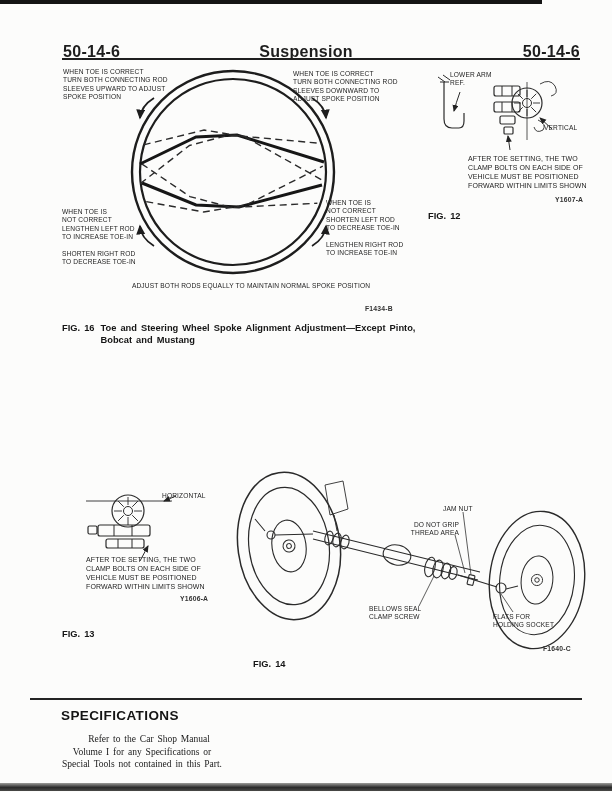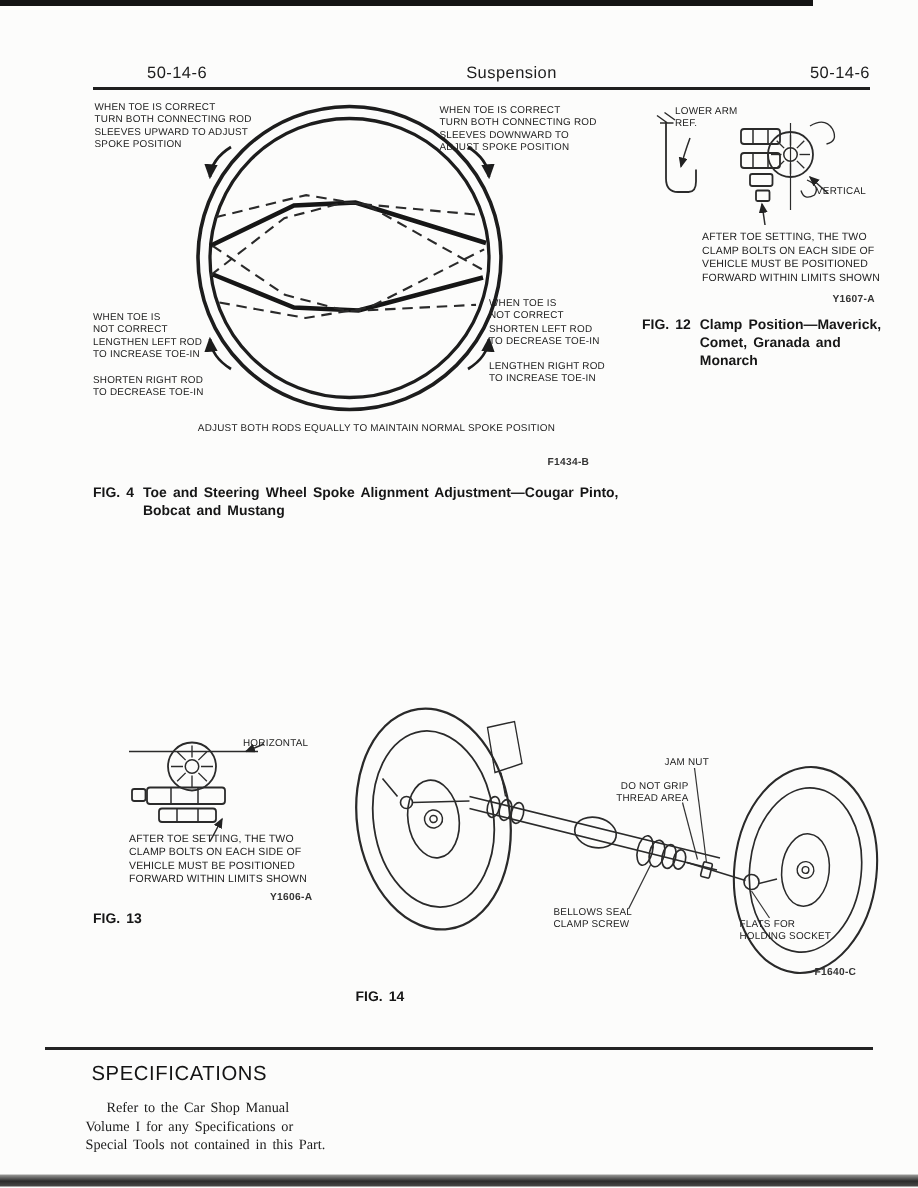--- a/index.html
+++ b/index.html
@@ -4,39 +4,39 @@
 <style>
   html,body{margin:0;padding:0;background:#e8e8e6;}
   .page{position:relative;width:612px;height:792px;background:#fcfcfb;overflow:hidden;
         font-family:"Liberation Sans","DejaVu Sans",sans-serif;color:#1d1d1d;margin:0 auto;}
   .abs{position:absolute;}
   
   .scan-top{position:absolute;left:0;top:0;width:542px;height:4px;background:#141414;}
   .scan-bottom{position:absolute;left:0;top:783px;width:612px;height:8px;
         background:linear-gradient(180deg,#9d9d9b 0%,#2b2b2b 55%,#4a4a48 100%);}
   
-  .hdr{position:absolute;top:43px;font-weight:normal;font-size:11px;letter-spacing:.3px;margin-left:35px;}
+  .hdr{position:absolute;top:43px;font-weight:bold;font-size:16px;letter-spacing:.3px;}
   .hdr-rule{position:absolute;left:62px;top:58px;width:518px;height:2px;background:#1f1f1f;}
   
   .lbl{position:absolute;font-size:6.6px;line-height:1.27;white-space:pre-line;
        letter-spacing:.15px;color:#222;}
   .note{position:absolute;font-size:7px;line-height:1.28;white-space:pre-line;
        letter-spacing:.1px;color:#222;}
   .ref{position:absolute;font-size:6.8px;font-weight:bold;color:#333;letter-spacing:.2px;}
   .cap{position:absolute;display:flex;gap:6px;font-weight:bold;font-size:9.3px;
        line-height:1.3;word-spacing:1.5px;color:#161616;}
   .cap .num{white-space:nowrap;}
   .cap .txt{white-space:pre-line;}
   .center-note{text-align:center;}
   
   .spec-rule{position:absolute;left:30px;top:698px;width:552px;height:2px;background:#242424;}
-  .spec-head{position:absolute;left:61px;top:708px;font-size:13.5px;font-weight:normal;
+  .spec-head{position:absolute;left:61px;top:708px;font-size:13.5px;font-weight:bold;
        letter-spacing:.4px;color:#141414;}
   .spec-body{position:absolute;left:57px;top:733px;width:170px;font-family:"Liberation Serif","DejaVu Serif",serif;
-       font-size:9.5px;line-height:1.32;white-space:pre-line;text-indent:14px;word-spacing:1.5px;color:#1a1a1a;}
+       font-size:9.5px;line-height:1.32;white-space:pre-line;text-indent:14px;word-spacing:1.5px;color:#1a1a1a;text-align:center;}
   svg{display:block;}
 </style>
 </head>
 <body>
 
 <div class="page">
 
   <svg width="0" height="0" style="position:absolute" aria-hidden="true">
     <defs>
       <marker id="ah" markerUnits="userSpaceOnUse" markerWidth="11" markerHeight="10" refX="8.5" refY="4.5" orient="auto">
@@ -101,22 +101,22 @@
     <div class="lbl" style="left:291px;top:139px;">WHEN TOE IS
 NOT CORRECT
 SHORTEN LEFT ROD
 TO DECREASE TOE-IN
 
 LENGTHEN RIGHT ROD
 TO INCREASE TOE-IN</div>
     <div class="lbl center-note" style="left:46px;top:222px;width:340px;">ADJUST BOTH RODS EQUALLY TO MAINTAIN NORMAL SPOKE POSITION</div>
     <div class="ref" style="left:330px;top:245px;">F1434-B</div>
     <div class="cap" style="left:27px;top:262px;">
-      <span class="num">FIG. 4</span>
-      <span class="txt">Toe and Steering Wheel Spoke Alignment Adjustment—Cougar Pinto,
+      <span class="num">FIG. 16</span>
+      <span class="txt">Toe and Steering Wheel Spoke Alignment Adjustment—Except Pinto,
 Bobcat and Mustang</span>
     </div>
   </div>
 
   <div class="abs" style="left:420px;top:58px;width:196px;height:215px;">
     <svg class="abs" style="left:10px;top:14px;" width="150" height="80" viewBox="0 0 150 80">
       <g stroke="#2b2b2b" fill="none" stroke-width="1.2">
         <path d="M14,10 V47 Q14,56 22,56 H29 Q34,56 34,49 V41"></path>
         <path d="M10,10 H19 M8,5 L15,10 M13,3 L20,8" stroke-width="1"></path>
         <path d="M30,20 Q26,31 24,39" stroke-width="1" marker-end="url(#ahs)"></path>
@@ -147,23 +147,20 @@
     <div class="lbl" style="left:30px;top:13px;">LOWER ARM
 REF.</div>
     <div class="lbl" style="left:124px;top:66px;">VERTICAL</div>
     <div class="note" style="left:48px;top:97px;width:150px;">AFTER TOE SETTING, THE TWO
 CLAMP BOLTS ON EACH SIDE OF
 VEHICLE MUST BE POSITIONED
 FORWARD WITHIN LIMITS SHOWN</div>
     <div class="ref" style="left:135px;top:138px;">Y1607-A</div>
     <div class="cap" style="left:8px;top:152px;">
       <span class="num">FIG. 12</span>
-      <span class="txt">Clamp Position—Maverick,
-Comet, Granada and
-Monarch</span>
     </div>
   </div>
 
   <div class="abs" style="left:40px;top:485px;width:220px;height:180px;">
     <svg class="abs" style="left:40px;top:8px;" width="130" height="70" viewBox="0 0 130 70">
       <g stroke="#2b2b2b" fill="none" stroke-width="1.2">
         <path d="M6,8 H92" stroke-width="0.9"></path>
         <path d="M96,3 L84,8" stroke-width="1" marker-end="url(#ahs)"></path>
         <circle cx="48" cy="18" r="16"></circle>
         <circle cx="48" cy="18" r="4.5" stroke-width="1"></circle>
@@ -183,21 +180,21 @@
         <rect x="8" y="33" width="9" height="8" rx="1.5"></rect>
         <path d="M60,68 L68,53" stroke-width="1" marker-end="url(#ahs)"></path>
       </g>
     </svg>
     <div class="lbl" style="left:122px;top:7px;">HORIZONTAL</div>
     <div class="note" style="left:46px;top:71px;width:150px;">AFTER TOE SETTING, THE TWO
 CLAMP BOLTS ON EACH SIDE OF
 VEHICLE MUST BE POSITIONED
 FORWARD WITHIN LIMITS SHOWN</div>
     <div class="ref" style="left:140px;top:110px;">Y1606-A</div>
-    <div class="cap" style="left:22px;top:121px;">
+    <div class="cap" style="left:22px;top:143px;">
       <span class="num">FIG. 13</span>
     </div>
   </div>
 
   <div class="abs" style="left:225px;top:455px;width:375px;height:222px;">
     <svg class="abs" style="left:0;top:0;" width="372" height="198" viewBox="0 0 372 198">
       <use href="#tire" transform="translate(64,91) rotate(-8)"></use>
       <use href="#tire" transform="translate(312,125) rotate(6) scale(0.93)"></use>
       <g stroke="#2b2b2b" fill="none" stroke-width="1.1">
         <path d="M88,76 L255,117 M88,84 L253,125"></path>
@@ -225,21 +222,21 @@
       </g>
     </svg>
     <div class="lbl" style="left:218px;top:50px;">JAM NUT</div>
     <div class="lbl" style="left:172px;top:66px;width:62px;text-align:right;">DO NOT GRIP
 THREAD AREA</div>
     <div class="lbl" style="left:144px;top:150px;">BELLOWS SEAL
 CLAMP SCREW</div>
     <div class="lbl" style="left:268px;top:158px;">FLATS FOR
 HOLDING SOCKET</div>
     <div class="ref" style="left:318px;top:190px;">F1640-C</div>
-    <div class="cap" style="left:12px;top:203px;align-items:center;">
+    <div class="cap" style="left:28px;top:203px;align-items:center;">
       <span class="num">FIG. 14</span>
     </div>
   </div>
 
   <div class="spec-rule"></div>
   <div class="spec-head">SPECIFICATIONS</div>
   <div class="spec-body">Refer to the Car Shop Manual
 Volume I for any Specifications or
 Special Tools not contained in this Part.</div>
 

